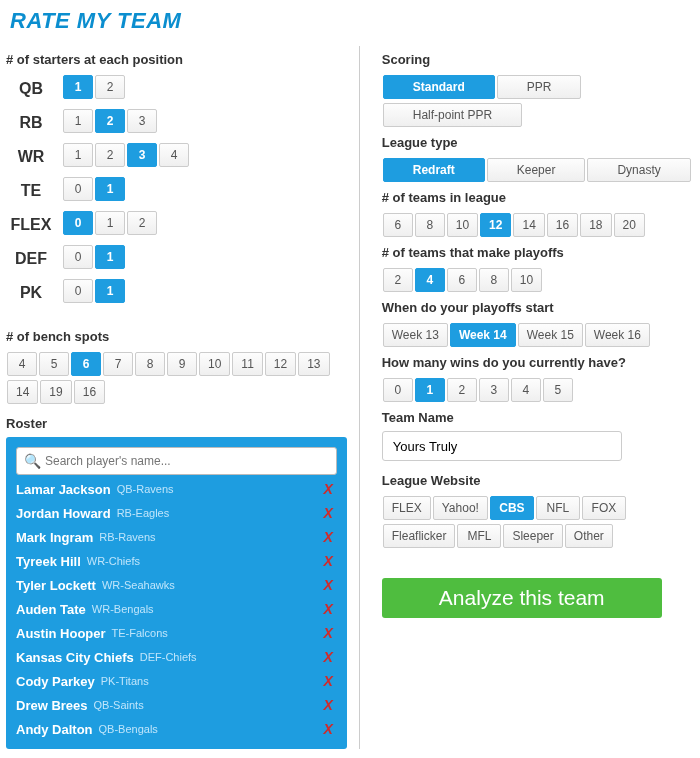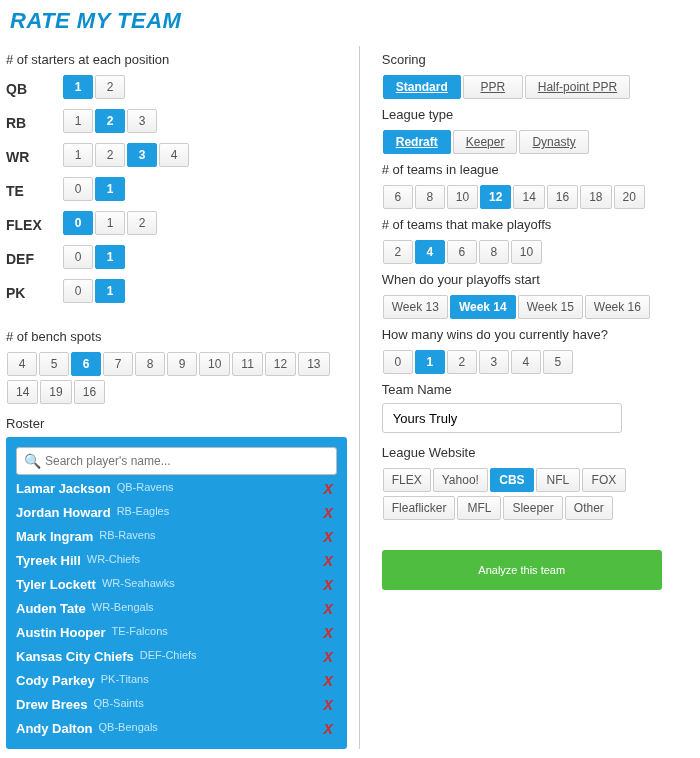--- a/index.html
+++ b/index.html
@@ -25,35 +25,35 @@
   .left-col {
     width: 360px;
     padding-right: 12px;
     border-right: 1px solid #ccc;
   }
   .right-col {
     width: 340px;
     padding-left: 22px;
   }
   .group-label {
-    font-weight: normal;
+    font-weight: bold;
     font-size: 13px;
     margin: 6px 0 6px 0;
   }
   .starters .row {
     display: flex;
     align-items: center;
     margin: 2px 0;
   }
   .starters .pos-label {
     width: 50px;
-    text-align: left;
+    text-align: center;
     font-weight: bold;
     margin-right: 6px;
-    font-size: 14px;
+    font-size: 16px;
   }
   .seg {
     display: flex;
     flex-wrap: wrap;
     gap: 0;
     margin-bottom: 4px;
   }
   .seg button {
     min-width: 28px;
     height: 24px;
@@ -65,21 +65,21 @@
     cursor: pointer;
     margin: 2px 1px;
     border-radius: 2px;
   }
   .seg button.sel {
     background: #1e9de0;
     border-color: #1e9de0;
     color: #fff;
     font-weight: bold;
   }
-  .seg.wide button { min-width: 60px; padding: 0 12px; text-decoration: underline; }
+  .seg.wide button { min-width: 60px; padding: 0 29px; }
   .seg.mid button { min-width: 44px; }
   .seg.nums button { min-width: 30px; }
 
   .roster-box {
     background: #1e9de0;
     color: #fff;
     border-radius: 3px;
     padding: 10px 10px 8px;
     margin-top: 4px;
   }
@@ -102,21 +102,21 @@
     color: #b91c1c;
   }
   .search-icon {
     position: absolute;
     left: 8px; top: 6px;
     font-size: 14px;
     color: #888;
   }
   .plist .prow {
     display: flex;
-    align-items: flex-start;
+    align-items: center;
     padding: 4px 0;
     cursor: pointer;
   }
   .plist .pname {
     font-weight: bold;
     font-size: 13px;
     margin-right: 6px;
   }
   .plist .pmeta {
     color: #bfe5fb;
@@ -141,21 +141,21 @@
     font-size: 13px;
     margin-bottom: 6px;
   }
   .analyze-btn {
     width: 280px;
     height: 40px;
     background: #4fbd3f;
     border: none;
     border-radius: 3px;
     color: #fff;
-    font-size: 11px;
+    font-size: 21px;
     cursor: pointer;
     margin-top: 24px;
   }
 </style>
 </head>
 <body>
 
 <div class="page-title">RATE MY TEAM</div>
 
 <div class="container">

